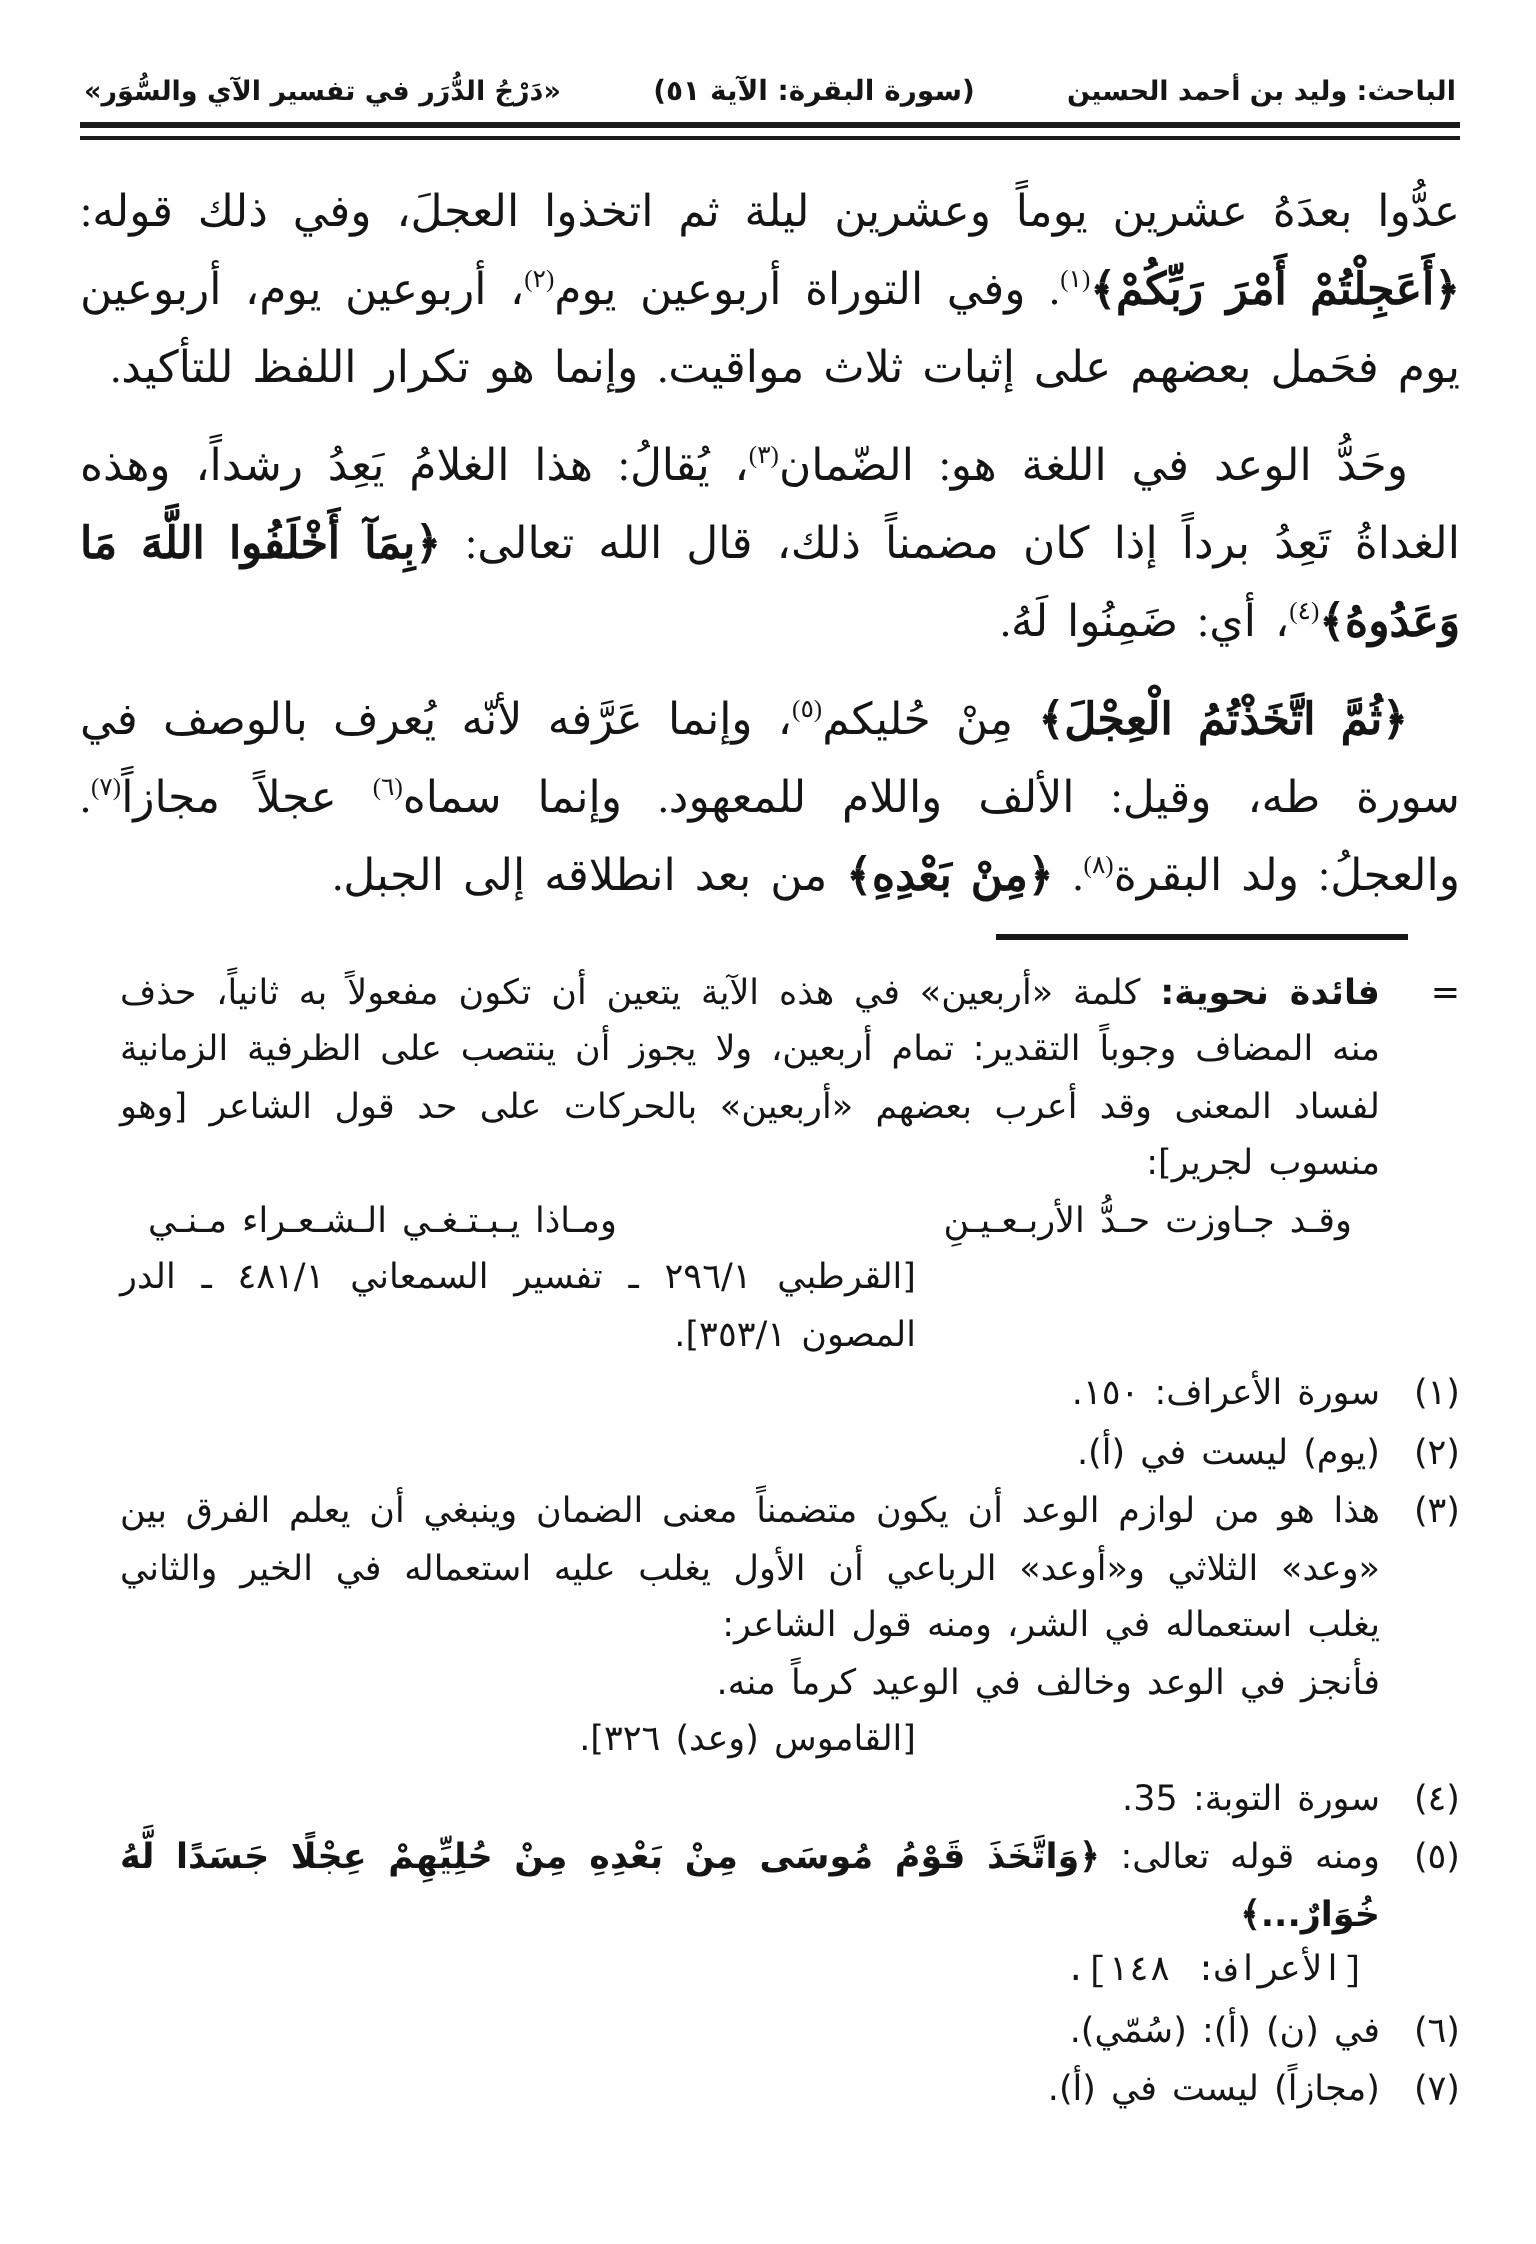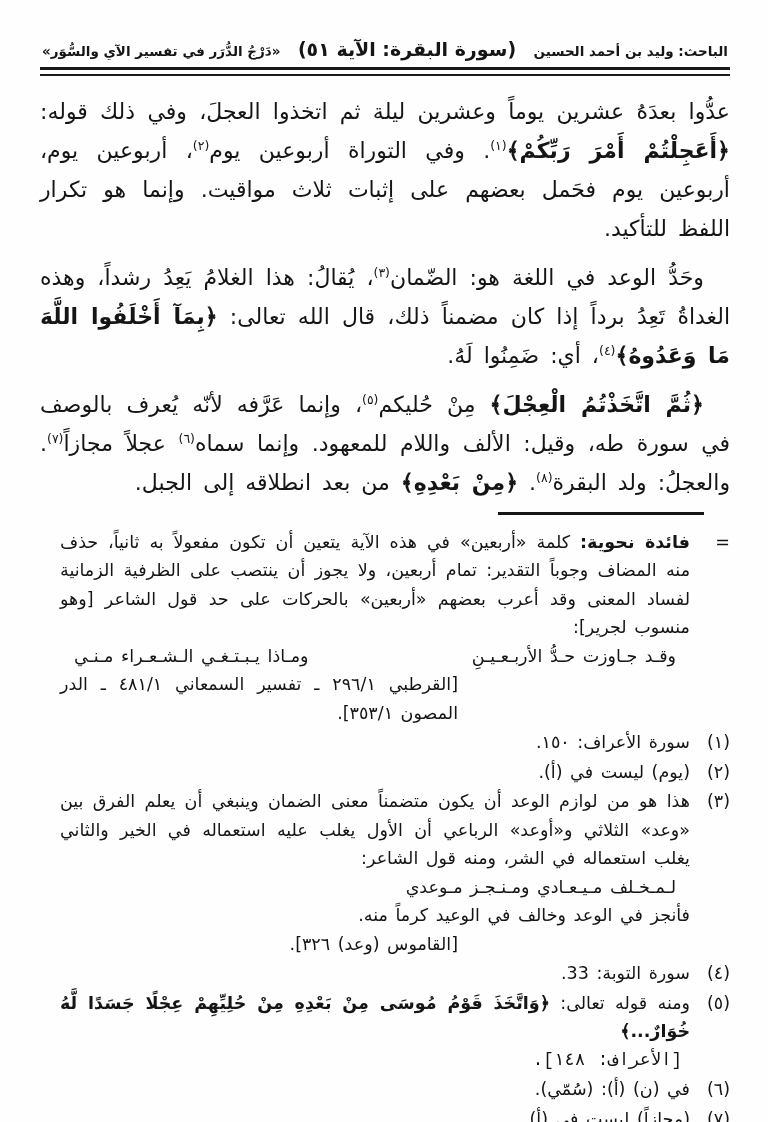--- a/index.html
+++ b/index.html
@@ -10,24 +10,24 @@
     direction:rtl;
     font-family:"DejaVu Sans",sans-serif;
     padding:30px 38px 0 40px;
     box-sizing:border-box;
     overflow:hidden;
   }
   header{
     display:flex;justify-content:space-between;align-items:baseline;
     font-weight:bold;font-size:13.5px;padding:8px 2px 0 2px;
   }
-  .h-center{font-size:19px;}
+  .h-center{font-size:14px;}
   .dbl-rule{margin-top:7px;height:4px;border-top:3px solid #1a1a1a;border-bottom:2px solid #1a1a1a;}
   main{margin-top:16px;font-size:22px;line-height:39px;text-align:justify;word-spacing:4px;}
-  main p{margin:0 0 10px 0;}
+  main p{margin:0 0 10px 0;font-family:Liberation Serif, serif;}
   main p.indent{text-indent:26px;}
   .quran{font-weight:bold;}
   sup.fnm{font-size:12.5px;font-weight:normal;line-height:0;}
   .fn-sep{height:2.5px;background:#161616;width:206px;margin:10px 26px 13px auto;}
   .footnotes{font-size:17.5px;line-height:28.5px;text-align:justify;word-spacing:2px;}
   .fn-row{display:flex;margin-bottom:1px;}
   .fn-marker{flex:0 0 40px;}
   .fn-body{flex:1;margin-left:20px;}
   .verse{display:flex;justify-content:space-between;padding:0 14px;}
   .verse span{white-space:nowrap;}
@@ -81,30 +81,29 @@
     <div class="fn-row">
       <div class="fn-marker">(٢)</div>
       <div class="fn-body">(يوم) ليست في (أ).</div>
     </div>
 
     <div class="fn-row">
       <div class="fn-marker">(٣)</div>
       <div class="fn-body">
         <div>هذا هو من لوازم الوعد أن يكون متضمناً معنى الضمان وينبغي أن يعلم الفرق بين «وعد» الثلاثي و«أوعد» الرباعي أن الأول يغلب عليه استعماله في الخير والثاني يغلب استعماله في الشر، ومنه قول الشاعر:</div>
         <div class="verse">
-          <span>لـمـخـلف مـيـعـادي ومـنـجـز مـوعدي</span>
         </div>
         <div>فأنجز في الوعد وخالف في الوعيد كرماً منه.</div>
         <div class="cite deep">[القاموس (وعد) ٣٢٦].</div>
       </div>
     </div>
 
     <div class="fn-row">
       <div class="fn-marker">(٤)</div>
-      <div class="fn-body">سورة التوبة: 33.</div>
+      <div class="fn-body">سورة التوبة: 35.</div>
     </div>
 
     <div class="fn-row">
       <div class="fn-marker">(٥)</div>
       <div class="fn-body">
         <div><span>ومنه قوله تعالى: </span><span class="fn-quran">﴿وَاتَّخَذَ قَوْمُ مُوسَى مِنْ بَعْدِهِ مِنْ حُلِيِّهِمْ عِجْلًا جَسَدًا لَّهُ خُوَارٌ...﴾</span></div>
         <div class="cite shallow">[الأعراف: ١٤٨].</div>
       </div>
     </div>
 

